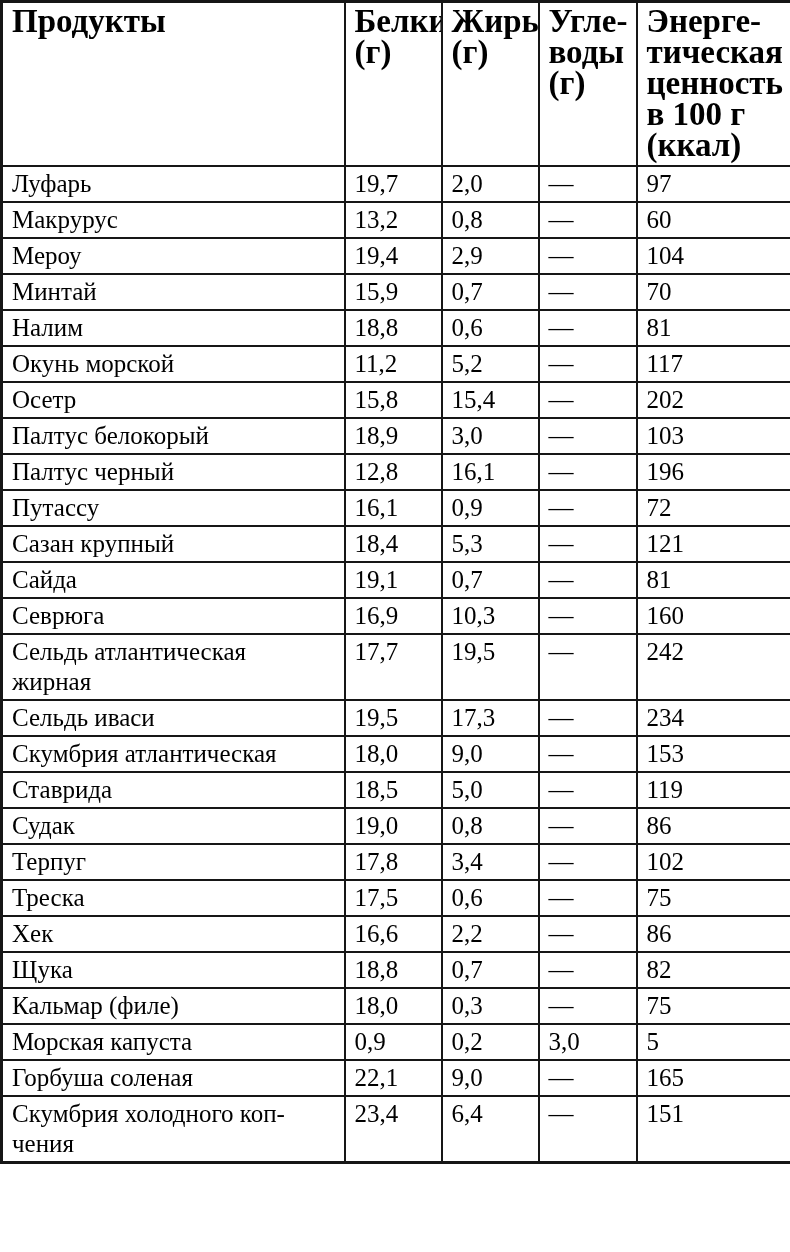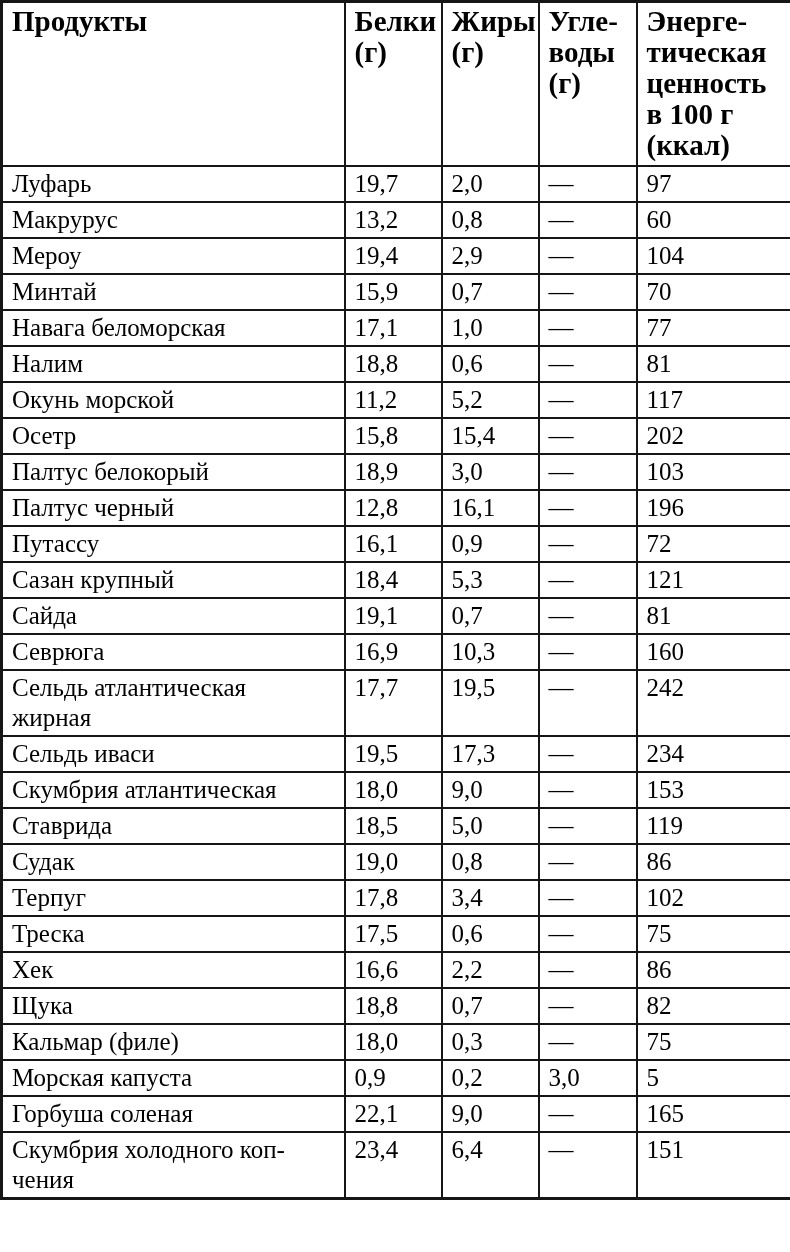--- a/index.html
+++ b/index.html
@@ -24,21 +24,21 @@
   }
   table.nutrition th,
   table.nutrition td {
     border: 2px solid #161616;
     vertical-align: top;
     text-align: left;
     box-sizing: border-box;
     overflow: hidden;
   }
   table.nutrition th {
-    font-size: 29px;
+    font-size: 33px;
     font-weight: bold;
     line-height: 31px;
     padding: 3px 6px 3px 9px;
     height: 164px;
     white-space: pre-line;
   }
   table.nutrition td {
     font-size: 25px;
     font-weight: normal;
     line-height: 30px;
@@ -103,27 +103,20 @@
 
   <tr>
     <td>Минтай</td>
     <td>15,9</td>
     <td>0,7</td>
     <td>—</td>
     <td>70</td>
   </tr>
 
 
-  <tr>
-    <td>Навага беломорская</td>
-    <td>17,1</td>
-    <td>1,0</td>
-    <td>—</td>
-    <td>77</td>
-  </tr>
 
   <tr>
     <td>Налим</td>
     <td>18,8</td>
     <td>0,6</td>
     <td>—</td>
     <td>81</td>
   </tr>
 
   <tr>

